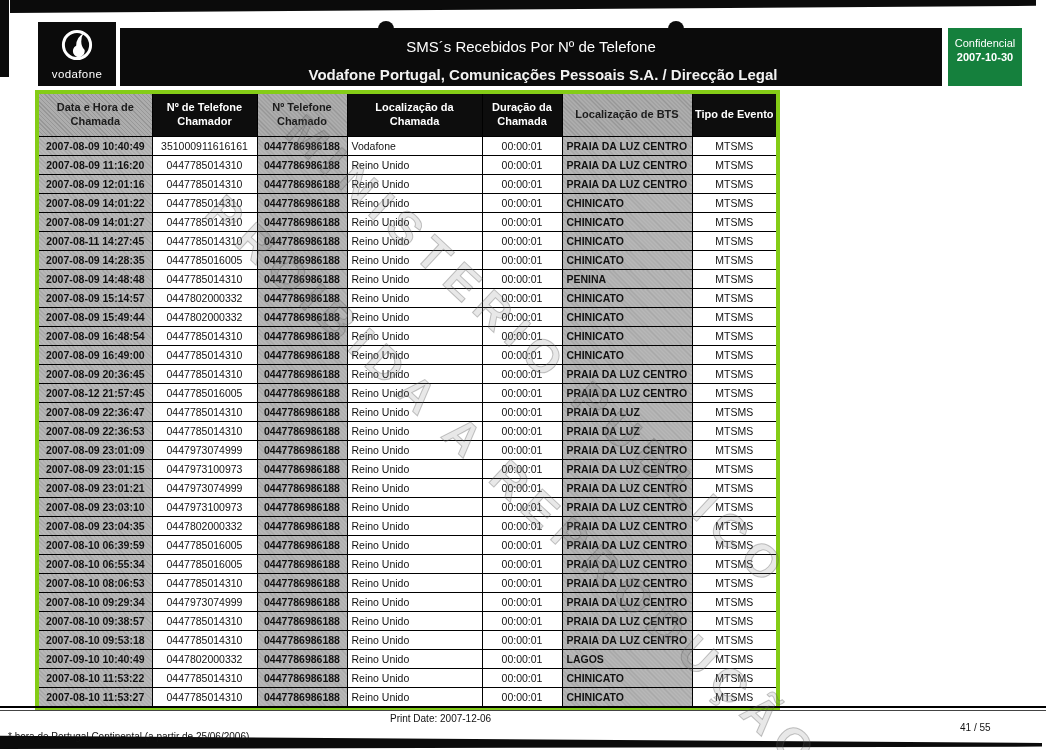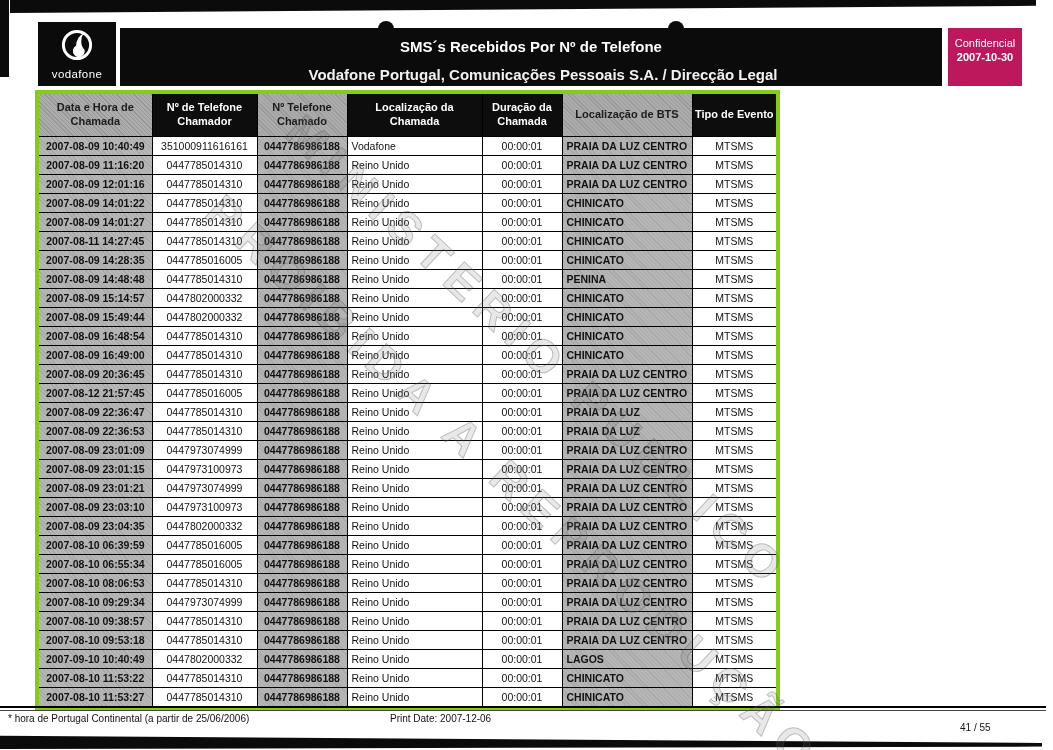--- a/index.html
+++ b/index.html
@@ -15,23 +15,23 @@
     clip-path:polygon(0 12%,100% 60%,100% 84%,0 100%);}
   .bump{position:absolute;top:21px;width:16px;height:9px;background:#0b0b0b;border-radius:8px 8px 0 0;}
   .bump1{left:378px;} .bump2{left:668px;}
 
   
   .logo-box{position:absolute;left:38px;top:22px;width:78px;height:64px;background:#0b0b0b;
     display:flex;flex-direction:column;align-items:center;justify-content:center;gap:2px;}
   .logo-word{color:#fff;font-size:11.5px;letter-spacing:.4px;}
   .title-bar{position:absolute;left:120px;top:28px;width:822px;height:58px;background:#0b0b0b;
     color:#fff;text-align:center;}
-  .title-bar .title{margin-top:10px;font-size:15px;font-weight:bold;}
+  .title-bar .title{margin-top:10px;font-size:15px;font-weight:normal;}
   .title-bar .subtitle{margin-top:11px;font-size:15px;font-weight:bold;color:#f2f2f2;padding-left:24px;}
-  .conf-box{position:absolute;left:948px;top:28px;width:74px;height:58px;background:#be185d;
+  .conf-box{position:absolute;left:948px;top:28px;width:74px;height:58px;background:#15803d;
     color:#fff;text-align:center;font-size:11px;}
   .conf-box .conf{margin-top:9px;}
   .conf-box .confdate{margin-top:2px;font-weight:bold;}
 
   
   table{position:absolute;left:35px;top:90px;border-collapse:collapse;table-layout:fixed;
     border:4px solid #84cc16;}
   th,td{border:1px solid #000;overflow:hidden;}
   thead th{background:#0d0d0d;color:#fff;font-size:11px;font-weight:bold;height:40px;
     text-align:center;padding:1px 2px;line-height:1.25;}
@@ -45,21 +45,21 @@
 
   
   .wm{position:absolute;transform:rotate(43deg);transform-origin:left top;white-space:nowrap;
     font-size:46px;font-weight:bold;letter-spacing:10px;pointer-events:none;
     color:rgba(110,110,110,0.16);-webkit-text-stroke:1px rgba(90,90,90,0.35);z-index:5;}
   .wm1{left:312px;top:104px;} .wm2{left:232px;top:184px;}
 
   
   .rule{position:absolute;left:0;top:706px;width:1046px;height:2px;background:#000;}
   .rule2{position:absolute;left:0;top:710px;width:1046px;height:1px;background:#444;}
-  .footnote{position:absolute;left:8px;top:713px;font-size:10px;}
+  .footnote{position:absolute;left:8px;top:731px;font-size:10px;}
   .printdate{position:absolute;left:390px;top:713px;font-size:10px;}
   .pagenum{position:absolute;left:960px;top:722px;font-size:10px;}
 </style>
 </head>
 <body>
 
 <div class="topstrip"></div>
 <div class="leftstrip"></div>
 <div class="bottomwedge"></div>
 <div class="bump bump1"></div>

